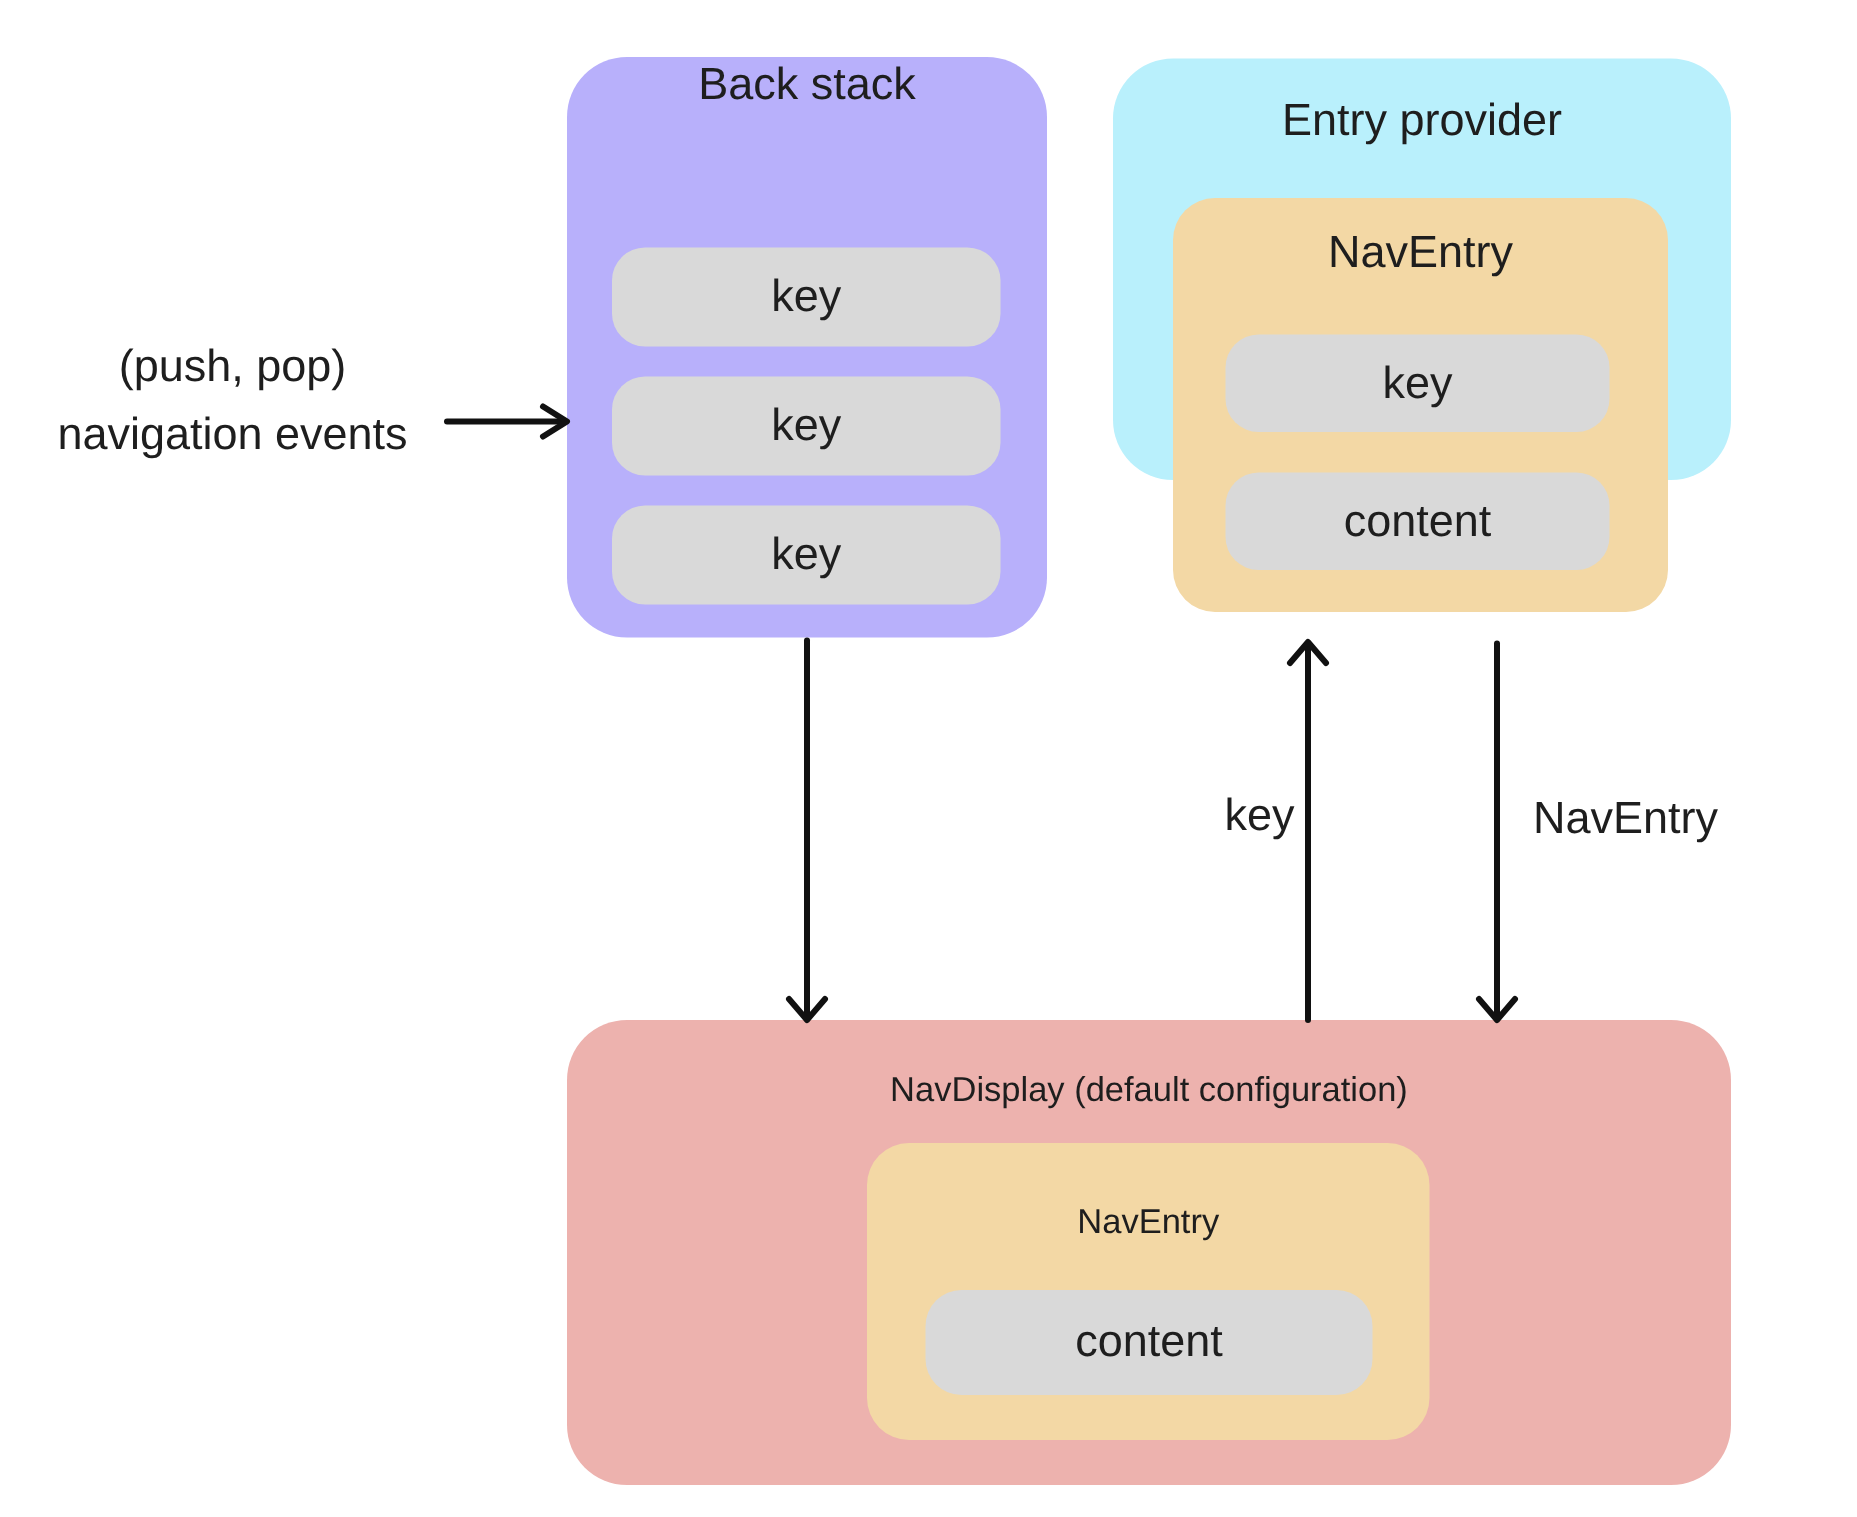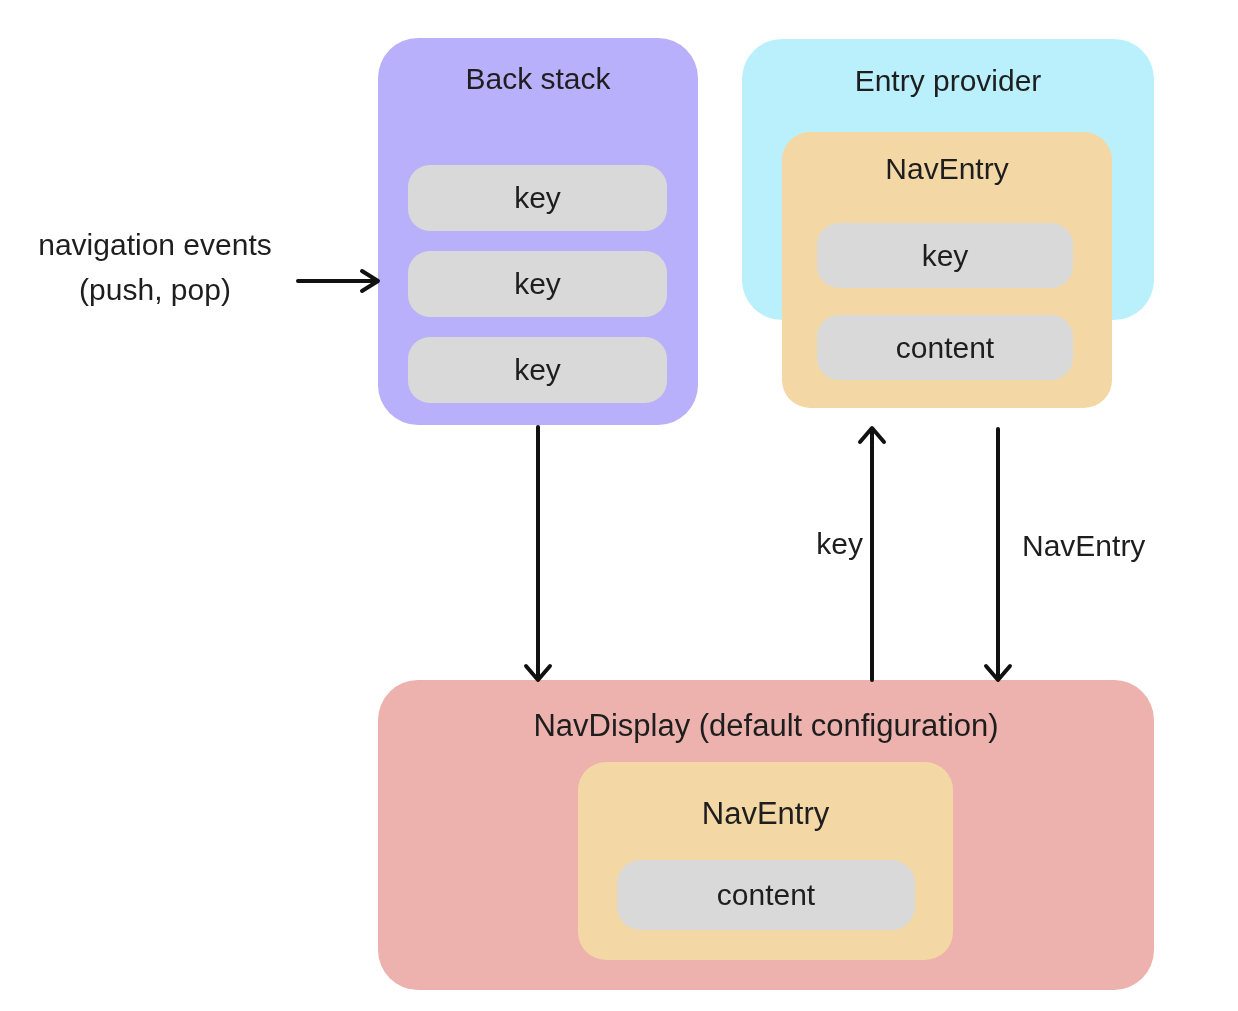--- a/index.html
+++ b/index.html
@@ -27,21 +27,21 @@
     line-height: 38px;
     color: #1e1e1e;
   }
   
   .back-stack {
     left: 378px; top: 38px;
     width: 320px; height: 387px;
     background: #b8b0fb;
     border-radius: 40px;
   }
-  .back-stack .box-title { margin-top: 22px; }
+  .back-stack .box-title { }
   .back-stack .pill-stack {
     position: absolute;
     left: 30px; right: 31px; top: 127px;
     display: flex;
     flex-direction: column;
     gap: 20px;
   }
   .pill {
     background: #d9d9d9;
     border-radius: 22px;
@@ -78,21 +78,21 @@
     left: 35px; top: 183px;
     width: 256px; height: 65px;
   }
   
   .nav-display {
     left: 378px; top: 680px;
     width: 776px; height: 310px;
     background: #edb2ae;
     border-radius: 40px;
   }
-  .nav-display .box-title { margin-top: 27px; font-size: 31px; }
+  .nav-display .box-title { margin-top: 27px; font-size: 23px; }
   
   .nav-entry-bottom {
     left: 200px; top: 82px;
     width: 375px; height: 198px;
     background: #f3d8a5;
     border-radius: 28px;
   }
   .nav-entry-bottom .box-title { margin-top: 33px; }
   .nav-entry-bottom .pill-content {
     position: absolute;
@@ -162,22 +162,22 @@
 
   <div class="box nav-display">
     <span class="box-title">NavDisplay (default configuration)</span>
     <div class="box nav-entry-bottom">
       <span class="box-title">NavEntry</span>
       <div class="pill pill-content">content</div>
     </div>
   </div>
 
   <div class="annotation nav-events">
+    <div>(push, pop)</div>
     <div>navigation events</div>
-    <div>(push, pop)</div>
   </div>
 
   <div class="annotation key-arrow-label">key</div>
 
   <div class="annotation nav-entry-arrow-label">NavEntry</div>
 
   <svg class="arrow-layer" viewBox="0 0 1238 1011" xmlns="http://www.w3.org/2000/svg">
 
     <g>
       <line x1="298" y1="281" x2="374" y2="281"></line>

